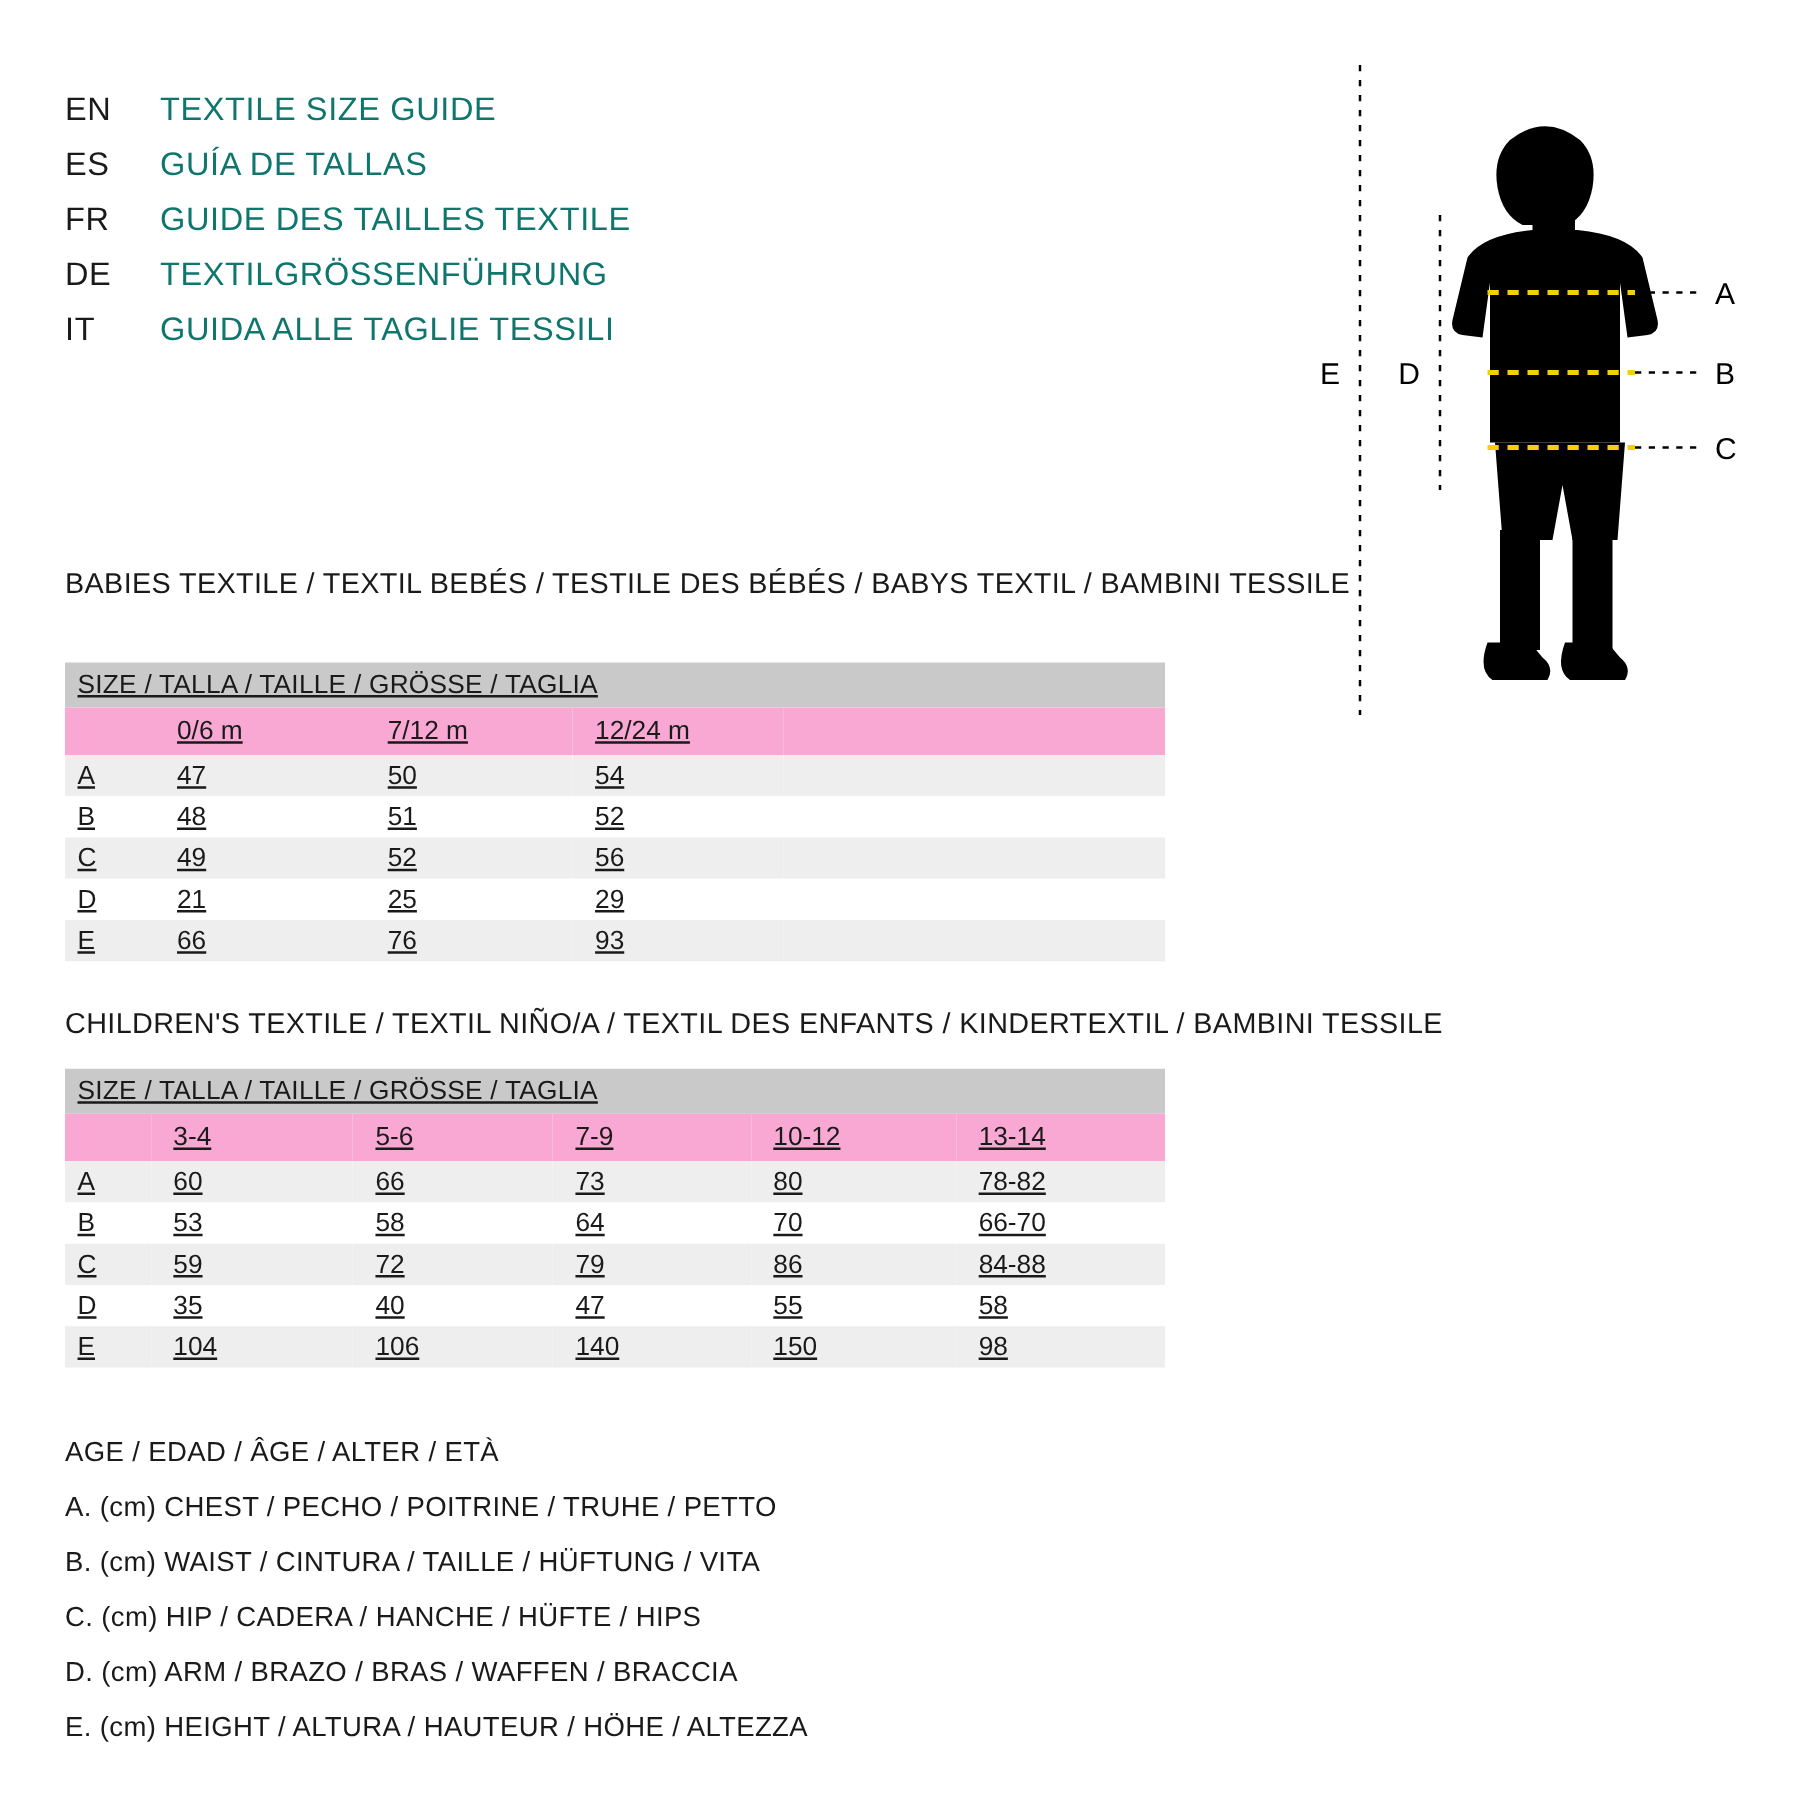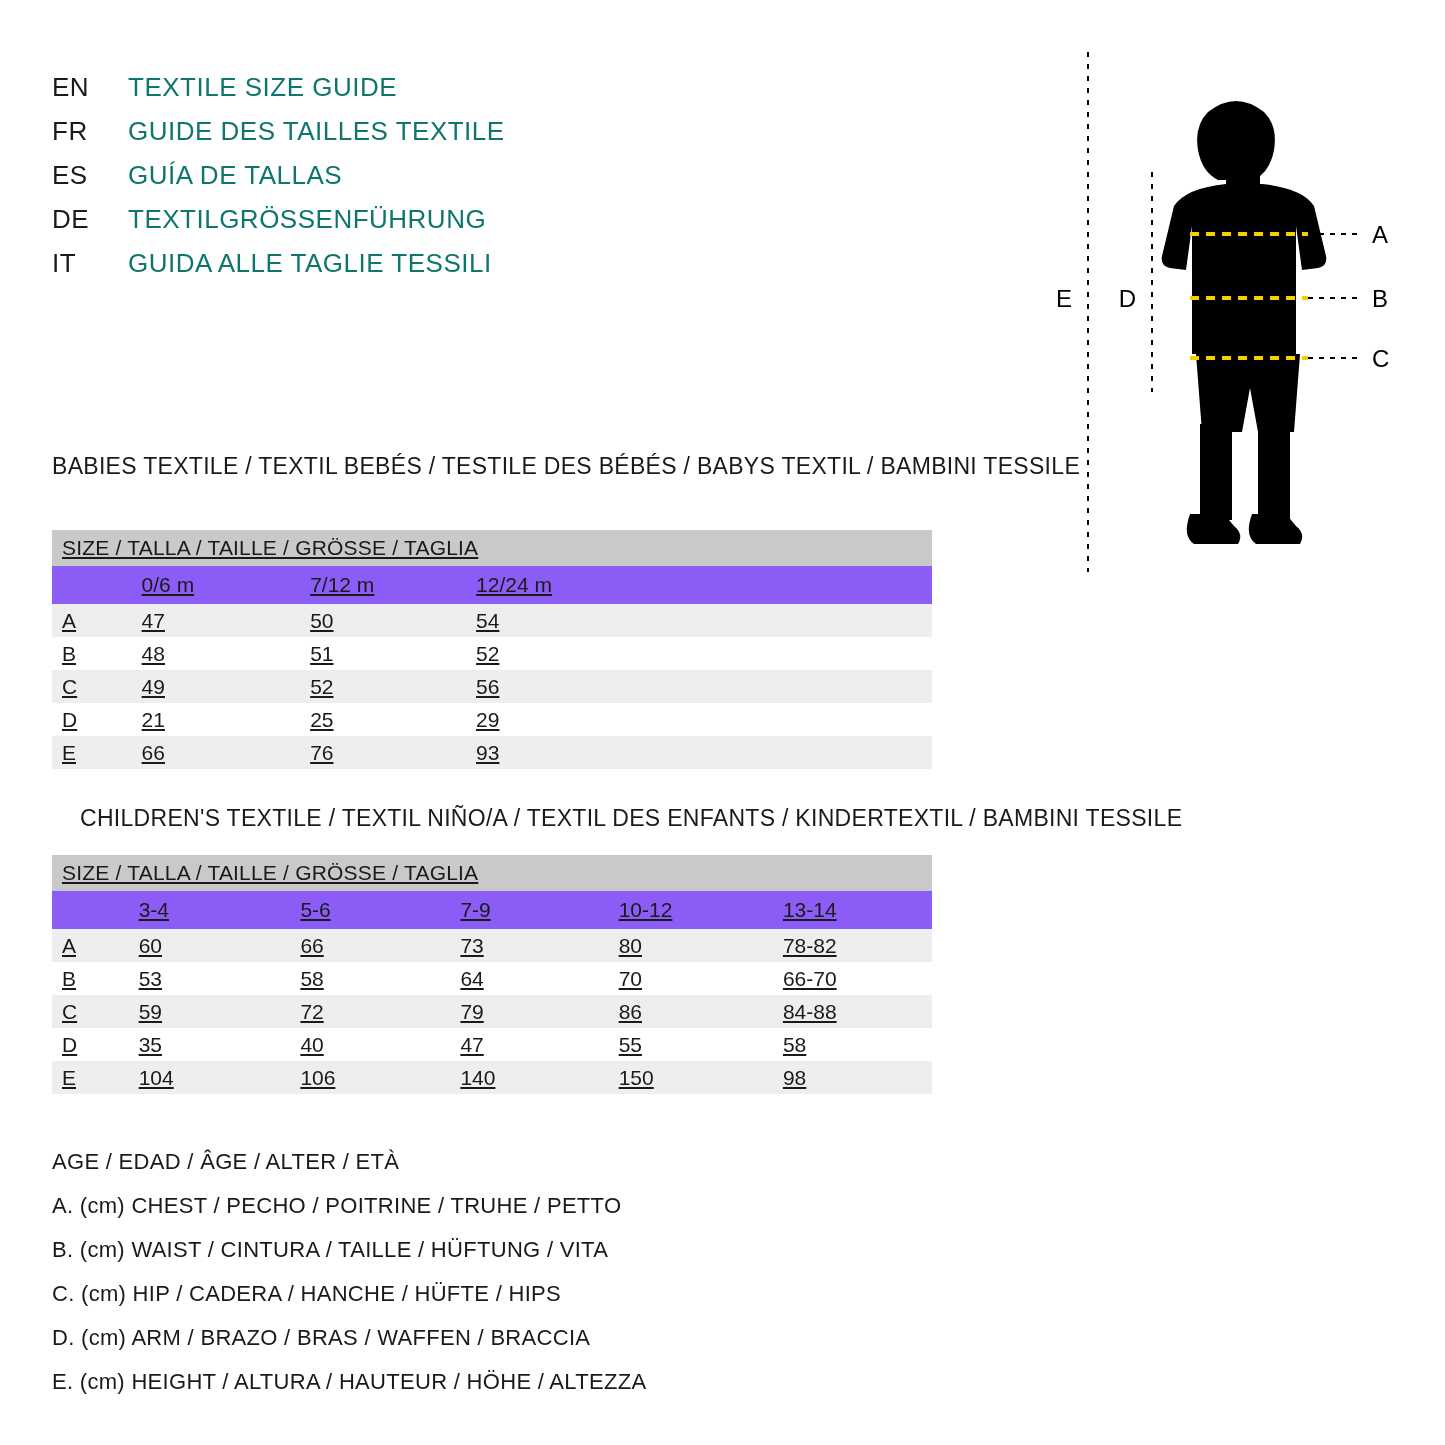--- a/index.html
+++ b/index.html
@@ -53,21 +53,21 @@
   
   .section-heading {
     position: absolute;
     left: 52px;
     font-size: 23px;
     letter-spacing: 0.3px;
     color: #1a1a1a;
     white-space: nowrap;
   }
   #babies-heading { top: 453px; }
-  #children-heading { top: 805px; margin-left: 28px; }
+  #children-heading { top: 805px; }
 
   
   .size-table {
     position: absolute;
     left: 52px;
     border-collapse: collapse;
     width: 880px;
     font-size: 21px;
     color: #1a1a1a;
     text-decoration: underline;
@@ -80,21 +80,21 @@
 
   .hdr-band td {
     background: #c9c9c9;
     font-size: 21px;
     letter-spacing: 0.2px;
     padding-left: 10px;
     height: 36px;
     vertical-align: middle;
   }
   .col-head td {
-    background: #8b5cf6;
+    background: #f9a8d4;
     height: 38px;
     vertical-align: middle;
   }
   .row-zebra td {
     background: #eeeeee;
     height: 33px;
     vertical-align: middle;
   }
   .row-plain td {
     background: #ffffff;
@@ -141,26 +141,26 @@
 </style>
 </head>
 <body>
 
 <div class="title-block">
   <div class="title-row">
     <span class="title-lang">EN</span>
     <span class="title-text">TEXTILE SIZE GUIDE</span>
   </div>
   <div class="title-row">
+    <span class="title-lang">ES</span>
+    <span class="title-text">GUÍA DE TALLAS</span>
+  </div>
+  <div class="title-row">
     <span class="title-lang">FR</span>
     <span class="title-text">GUIDE DES TAILLES TEXTILE</span>
-  </div>
-  <div class="title-row">
-    <span class="title-lang">ES</span>
-    <span class="title-text">GUÍA DE TALLAS</span>
   </div>
   <div class="title-row">
     <span class="title-lang">DE</span>
     <span class="title-text">TEXTILGRÖSSENFÜHRUNG</span>
   </div>
   <div class="title-row">
     <span class="title-lang">IT</span>
     <span class="title-text">GUIDA ALLE TAGLIE TESSILI</span>
   </div>
 </div>

